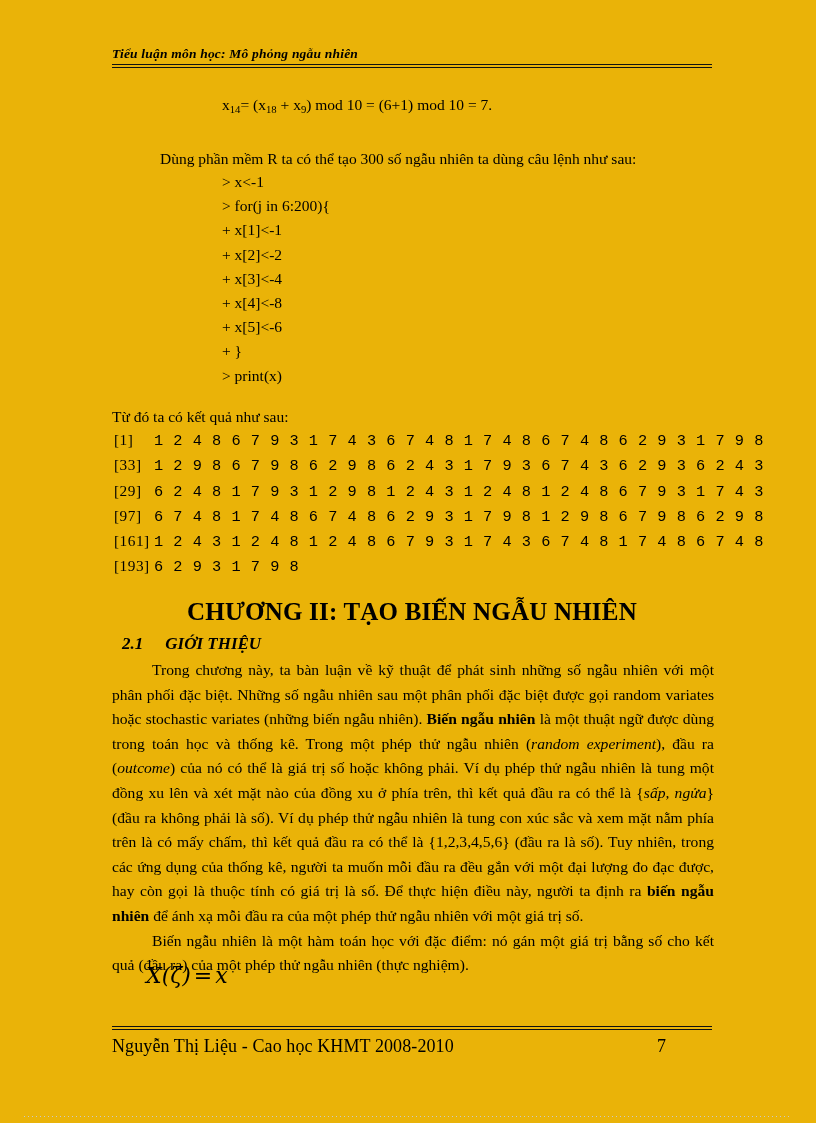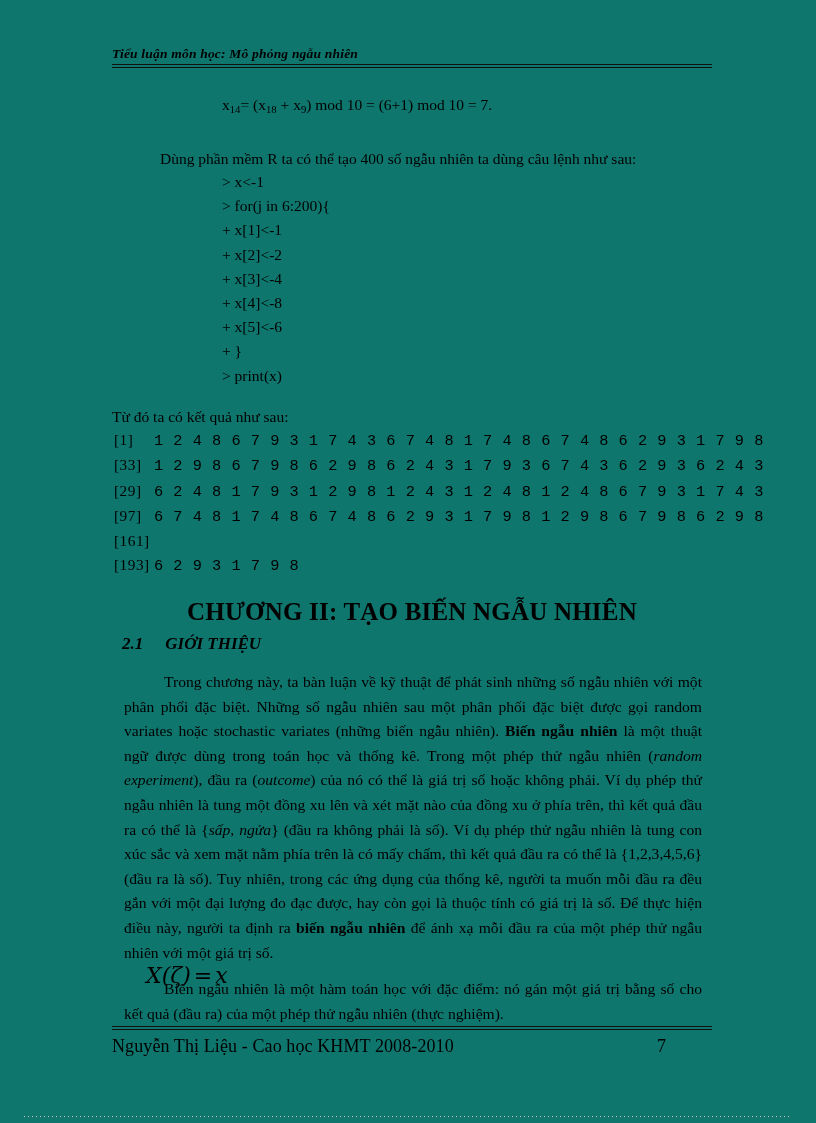--- a/index.html
+++ b/index.html
@@ -8,21 +8,21 @@
     background: #ffffff;
   }
   body {
     font-family: "Liberation Serif", "DejaVu Serif", serif;
     color: #000000;
   }
   .page {
     position: relative;
     width: 816px;
     height: 1123px;
-    background: #0f766e;
+    background: #eab308;
     overflow: hidden;
     box-sizing: border-box;
   }
 
   
   .header {
     position: absolute;
     left: 112px;
     top: 46px;
     width: 600px;
@@ -143,21 +143,21 @@
   .body-text {
     position: absolute;
     left: 112px;
     top: 658px;
     width: 602px;
     font-size: 15.6px;
     line-height: 24.6px;
     text-align: justify;
   }
   .body-text p {
-    margin: 12px;
+    margin: 0;
     text-indent: 40px;
     text-align: justify;
   }
   .body-text b { font-weight: bold; }
   .body-text i { font-style: italic; }
 
   
   .math-display {
     position: absolute;
     left: 146px;
@@ -217,21 +217,21 @@
     <div class="header-title">Tiểu luận môn học: Mô phỏng ngẫu nhiên</div>
     <div class="rule-double"></div>
   </div>
 
   <div class="formula-block">
     <div class="formula">
       <span>x</span><sub>14</sub><span>= (x</span><sub>18</sub><span> + x</span><sub>9</sub><span>)  mod 10 = (6+1) mod 10 = 7.</span>
     </div>
   </div>
 
-  <div class="intro-line">Dùng phần mềm R ta có thể tạo 400 số ngẫu nhiên ta dùng câu lệnh như sau:</div>
+  <div class="intro-line">Dùng phần mềm R ta có thể tạo 300 số ngẫu nhiên ta dùng câu lệnh như sau:</div>
 
   <div class="code-block">
     <div class="code-line">&gt; x&lt;-1</div>
     <div class="code-line">&gt; for(j in 6:200){</div>
     <div class="code-line">+ x[1]&lt;-1</div>
     <div class="code-line">+ x[2]&lt;-2</div>
     <div class="code-line">+ x[3]&lt;-4</div>
     <div class="code-line">+ x[4]&lt;-8</div>
     <div class="code-line">+ x[5]&lt;-6</div>
     <div class="code-line">+ }</div>
@@ -252,20 +252,21 @@
     <div class="out-row">
       <span class="out-index">[29]</span>
       <span class="out-digits">6 2 4 8 1 7 9 3 1 2 9 8 1 2 4 3 1 2 4 8 1 2 4 8 6 7 9 3 1 7 4 3</span>
     </div>
     <div class="out-row">
       <span class="out-index">[97]</span>
       <span class="out-digits">6 7 4 8 1 7 4 8 6 7 4 8 6 2 9 3 1 7 9 8 1 2 9 8 6 7 9 8 6 2 9 8</span>
     </div>
     <div class="out-row">
       <span class="out-index">[161]</span>
+      <span class="out-digits">1 2 4 3 1 2 4 8 1 2 4 8 6 7 9 3 1 7 4 3 6 7 4 8 1 7 4 8 6 7 4 8</span>
     </div>
     <div class="out-row">
       <span class="out-index">[193]</span>
       <span class="out-digits">6 2 9 3 1 7 9 8</span>
     </div>
   </div>
 
   <div class="chapter-heading">CHƯƠNG II: TẠO BIẾN NGẪU NHIÊN</div>
 
   <div class="section-heading">

